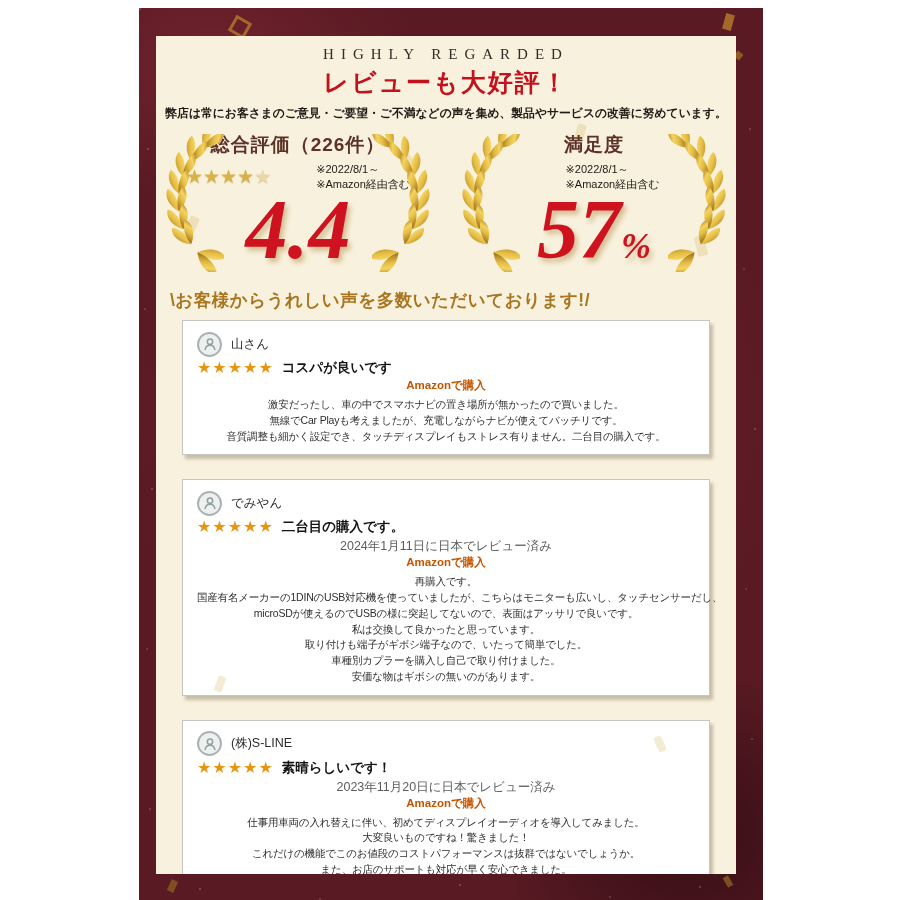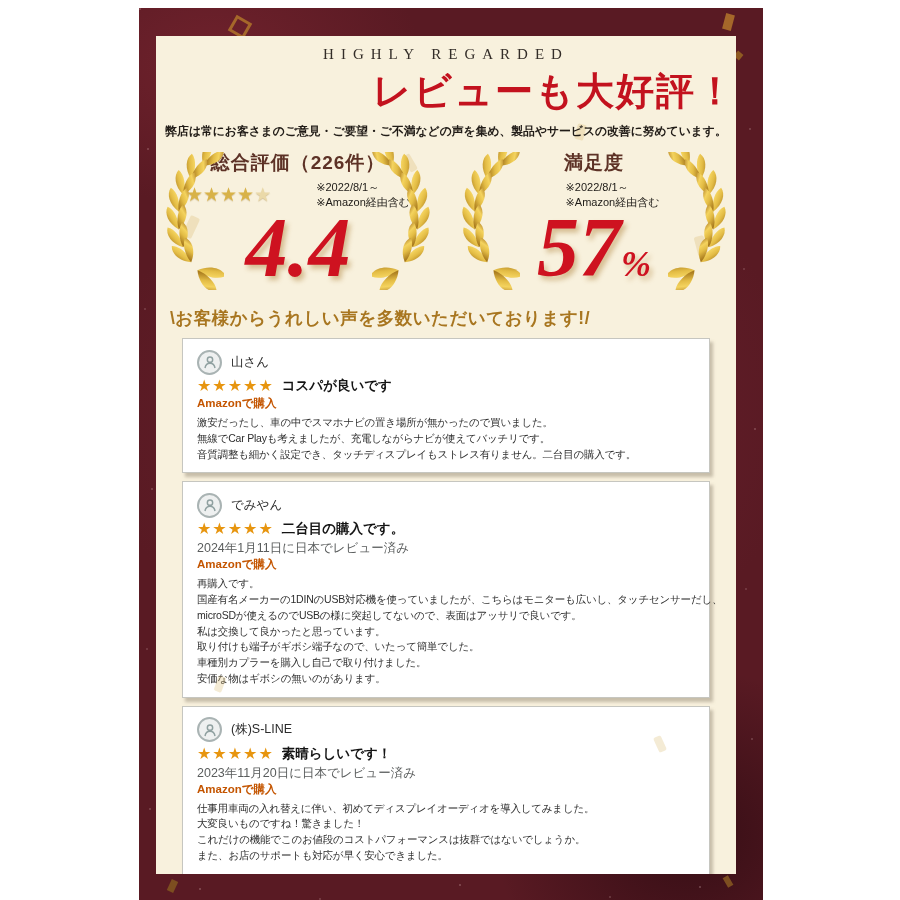--- a/index.html
+++ b/index.html
@@ -33,21 +33,21 @@
   .pc1{left:30px;top:180px;width:10px;height:22px;transform:rotate(25deg);}
   .pc2{left:250px;top:118px;width:8px;height:18px;transform:rotate(-30deg);}
   .pc3{left:420px;top:88px;width:9px;height:16px;transform:rotate(15deg);}
   .pc4{left:540px;top:200px;width:10px;height:20px;transform:rotate(-15deg);}
   .pc5{left:60px;top:640px;width:8px;height:16px;transform:rotate(20deg);}
   .pc6{left:500px;top:700px;width:8px;height:16px;transform:rotate(-25deg);}
 
   
   .hdr{position:relative;text-align:center;padding-top:10px;}
   .eyebrow{font-family:"Liberation Serif","DejaVu Serif",serif;font-size:15px;letter-spacing:7px;color:#332d28;}
-  .big-title{font-family:"Liberation Serif","DejaVu Serif",serif;font-size:38px;font-weight:bold;color:#c3121e;margin-top:3px;letter-spacing:2px;text-align:right;}
+  .big-title{font-family:"Liberation Serif","DejaVu Serif",serif;font-size:25px;font-weight:bold;color:#c3121e;margin-top:3px;letter-spacing:2px;}
   .subtitle{font-size:11.8px;font-weight:bold;color:#211c17;margin-top:7px;letter-spacing:0;}
 
   
   .badges{position:relative;display:flex;justify-content:center;gap:16px;margin-top:8px;}
   .badge{position:relative;width:280px;height:146px;}
   .laurel{position:absolute;top:4px;width:62px;height:138px;}
   .laurel.l{left:4px;}
   .laurel.r{right:4px;transform:scaleX(-1);}
   .b-title{text-align:center;font-size:19px;font-weight:bold;color:#5d3226;padding-top:2px;letter-spacing:1px;}
   .b-mid{display:flex;justify-content:center;align-items:center;gap:8px;margin-top:3px;height:32px;}
@@ -55,22 +55,22 @@
   .b-stars .st.half,.b-stars .st.empty{color:#ead9a8;}
   .b-notes{font-size:11px;color:#1d1a16;line-height:1.35;text-align:left;margin-left:37px;}
   .b-num{text-align:center;font-family:"Liberation Serif","DejaVu Serif",serif;font-style:italic;font-weight:bold;
     color:#ce1220;font-size:84px;line-height:.88;margin-top:0;text-shadow:3px 4px 5px rgba(160,110,30,.4);}
   .b-num .unit{font-size:36px;font-style:italic;}
 
   
   .section-h{margin:12px 0 8px 14px;font-size:17.5px;font-weight:bold;color:#a87620;letter-spacing:.5px;}
 
   
-  .card{width:528px;margin:0 auto 8px;background:#ffffff;border:1px solid #c6c6c0;box-sizing:border-box;
-    box-shadow:3px 4px 3px rgba(110,95,75,.35);padding:10px 14px 10px;text-align:left;}
+  .card{width:528px;margin:0 auto 24px;background:#ffffff;border:1px solid #c6c6c0;box-sizing:border-box;
+    box-shadow:3px 4px 3px rgba(110,95,75,.35);padding:10px 14px 10px;text-align:center;}
   .avatar-row{display:flex;align-items:center;gap:9px;height:26px;}
   .avatar{width:25px;height:25px;border-radius:50%;background:#eef0f0;border:2px solid #a9b3b3;
     display:flex;align-items:center;justify-content:center;box-sizing:border-box;}
   .r-name{font-size:12.5px;color:#2b2b2b;}
   .stars-row{display:flex;align-items:center;gap:8px;margin-top:2px;height:18px;}
   .card .st{font-size:16px;line-height:1;color:#e7950f;letter-spacing:1px;}
   .r-title{font-size:13.5px;font-weight:bold;color:#141414;}
   .r-date{font-size:12.5px;color:#5a5d5d;margin-top:2px;height:16px;}
   .r-purchase{font-size:11.5px;font-weight:bold;color:#c45500;margin-top:1px;height:15px;}
   .r-body{margin-top:4px;font-size:10.5px;letter-spacing:-.2px;color:#2e2e2e;line-height:1.5;}

